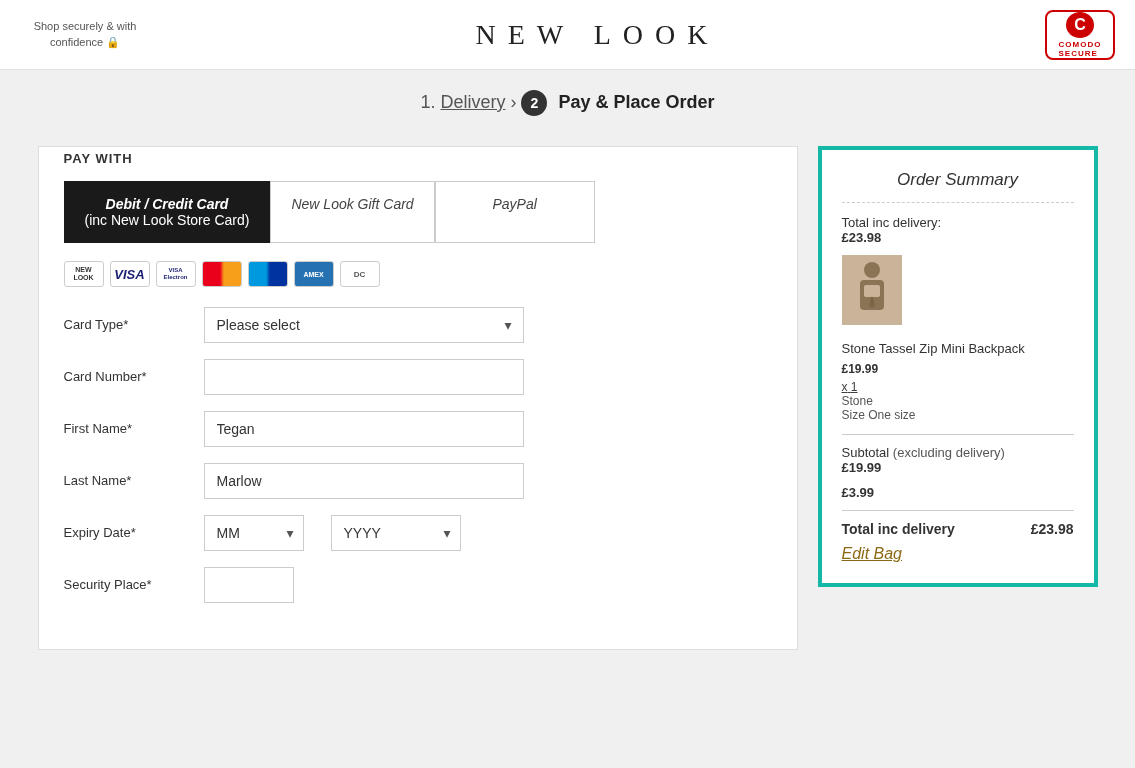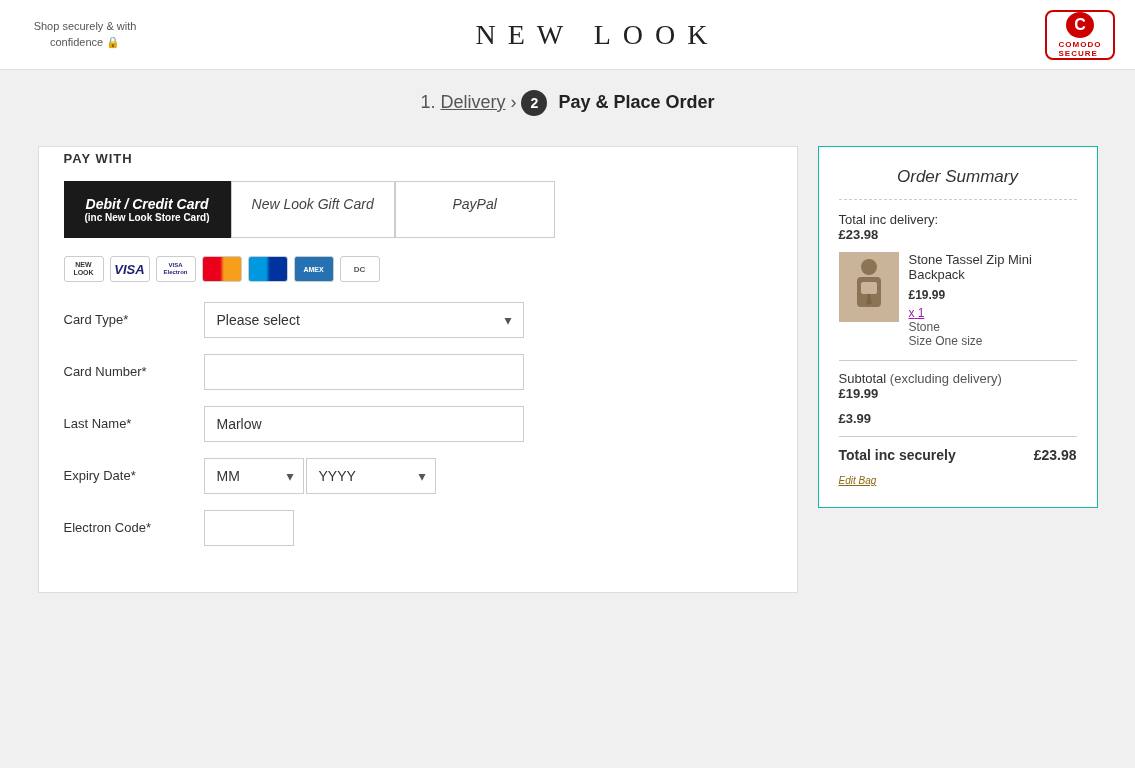--- a/index.html
+++ b/index.html
@@ -147,23 +147,23 @@
       background: #1a1a1a;
       color: #fff;
       border-color: #1a1a1a;
     }
     .payment-tab.active .tab-main {
       font-style: italic;
       font-weight: bold;
       font-size: 14px;
     }
     .payment-tab.active .tab-sub {
-      font-size: 10px;
+      font-size: 14px;
       font-style: normal;
-      font-weight: bold;
+      font-weight: normal;
     }
     .payment-tab.gift-card {
       font-style: italic;
       font-size: 14px;
       color: #444;
     }
     .payment-tab.paypal {
       font-style: italic;
       font-size: 14px;
       color: #444;
@@ -243,21 +243,21 @@
       padding: 9px 12px;
       border: 1px solid #ccc;
       font-size: 14px;
       color: #333;
       background: #fff;
     }
 
     
     .expiry-row {
       display: flex;
-      gap: 2px;
+      gap: 27px;
       align-items: center;
     }
     .expiry-select-wrapper {
       position: relative;
       width: 100px;
     }
     .expiry-select-wrapper select {
       width: 100%;
       padding: 9px 12px;
       border: 1px solid #ccc;
@@ -284,21 +284,21 @@
       padding: 9px 12px;
       border: 1px solid #ccc;
       font-size: 14px;
       color: #333;
       background: #fff;
     }
 
     
     .order-summary {
       background: #fff;
-      border: 1px solid #14b8a6;
+      border: 4px solid #14b8a6;
       width: 280px;
       min-width: 260px;
       padding: 20px;
       height: fit-content;
     }
     .summary-title {
       font-style: italic;
       font-size: 17px;
       color: #333;
       text-align: center;
@@ -321,22 +321,23 @@
       color: #333;
       flex: 1;
     }
     .summary-row .amount {
       font-weight: bold;
       color: #333;
       white-space: nowrap;
     }
     .product-row {
       display: flex;
-      gap: 10px;
+      gap: 16px;
       margin-bottom: 12px;
+      flex-direction: column;
     }
     .product-image {
       width: 60px;
       height: 70px;
       background: #d4c4b0;
       flex-shrink: 0;
       display: flex;
       align-items: center;
       justify-content: center;
       overflow: hidden;
@@ -352,21 +353,21 @@
     }
     .product-details .prod-name {
       font-size: 13px;
       margin-bottom: 6px;
     }
     .product-details .prod-price {
       font-weight: bold;
       margin-bottom: 4px;
     }
     .product-details .prod-qty {
-      color: #a21caf;
+      color: #404040;
       text-decoration: underline;
     }
     .product-details .prod-meta {
       color: #555;
     }
     .summary-solid-divider {
       border: none;
       border-top: 1px solid #ccc;
       margin: 10px 0;
     }
@@ -374,21 +375,21 @@
       display: flex;
       justify-content: space-between;
       font-weight: bold;
       font-size: 14px;
       margin-bottom: 8px;
     }
     .edit-bag-link {
       color: #8b6914;
       text-decoration: underline;
       font-style: italic;
-      font-size: 10px;
+      font-size: 16px;
       cursor: pointer;
     }
   </style>
 </head>
 <body>
 
 <header class="header">
   <div class="header-left">
     <span>Shop securely &amp; with confidence</span>
     <span>🔒</span>
@@ -460,20 +461,26 @@
       </div>
     </div>
 
     <div class="form-row">
       <div class="form-label">Card Number*</div>
       <div class="form-field">
         <input class="form-input" type="text" value="" style="">
       </div>
     </div>
 
+    <div class="form-row">
+      <div class="form-label">First Name*</div>
+      <div class="form-field">
+        <input class="form-input" type="text" value="Tegan" style="">
+      </div>
+    </div>
 
     <div class="form-row">
       <div class="form-label">Last Name*</div>
       <div class="form-field">
         <input class="form-input" type="text" value="Marlow" style="">
       </div>
     </div>
 
     <div class="form-row">
       <div class="form-label">Expiry Date*</div>
@@ -496,21 +503,21 @@
               <option>2027</option><option>2028</option><option>2029</option>
               <option>2030</option>
             </select>
             <span class="select-arrow">▾</span>
           </div>
         </div>
       </div>
     </div>
 
     <div class="form-row">
-      <div class="form-label">Electron Code*</div>
+      <div class="form-label">Security Place*</div>
       <div class="form-field">
         <input class="security-input" type="text" value="" style="">
       </div>
     </div>
 
   </div>
 
   <div class="order-summary">
     <div class="summary-title">Order Summary</div>
     <hr class="summary-divider">
@@ -560,21 +567,21 @@
       <span class="amount">£19.99</span>
     </div>
 
     <div class="summary-row">
       <span class="amount">£3.99</span>
     </div>
 
     <hr class="summary-solid-divider">
 
     <div class="total-row">
-      <span>Total inc securely</span>
+      <span>Total inc delivery</span>
       <span>£23.98</span>
     </div>
 
     <div style="cursor:pointer;">
       <span class="edit-bag-link">Edit Bag</span>
     </div>
 
   </div>
 
 </div>

